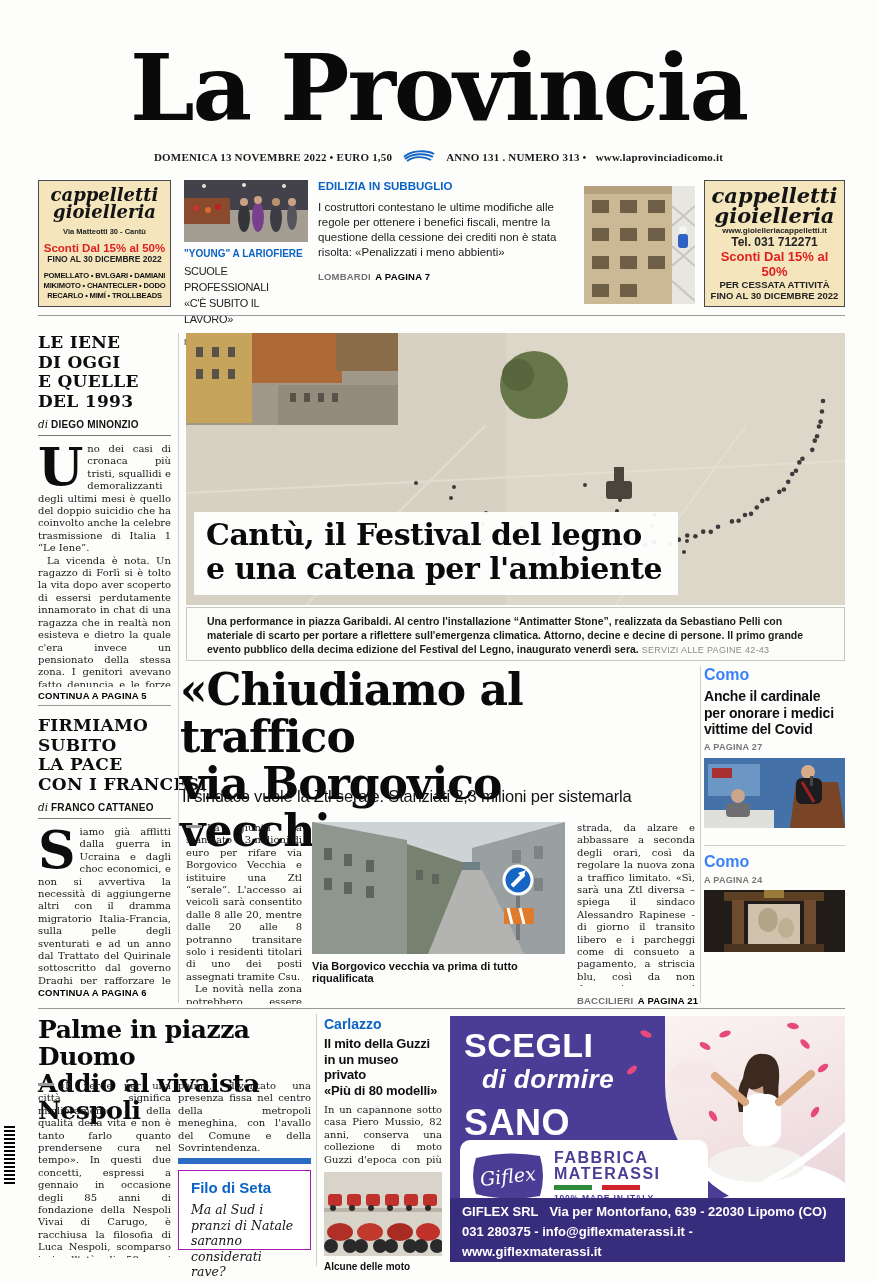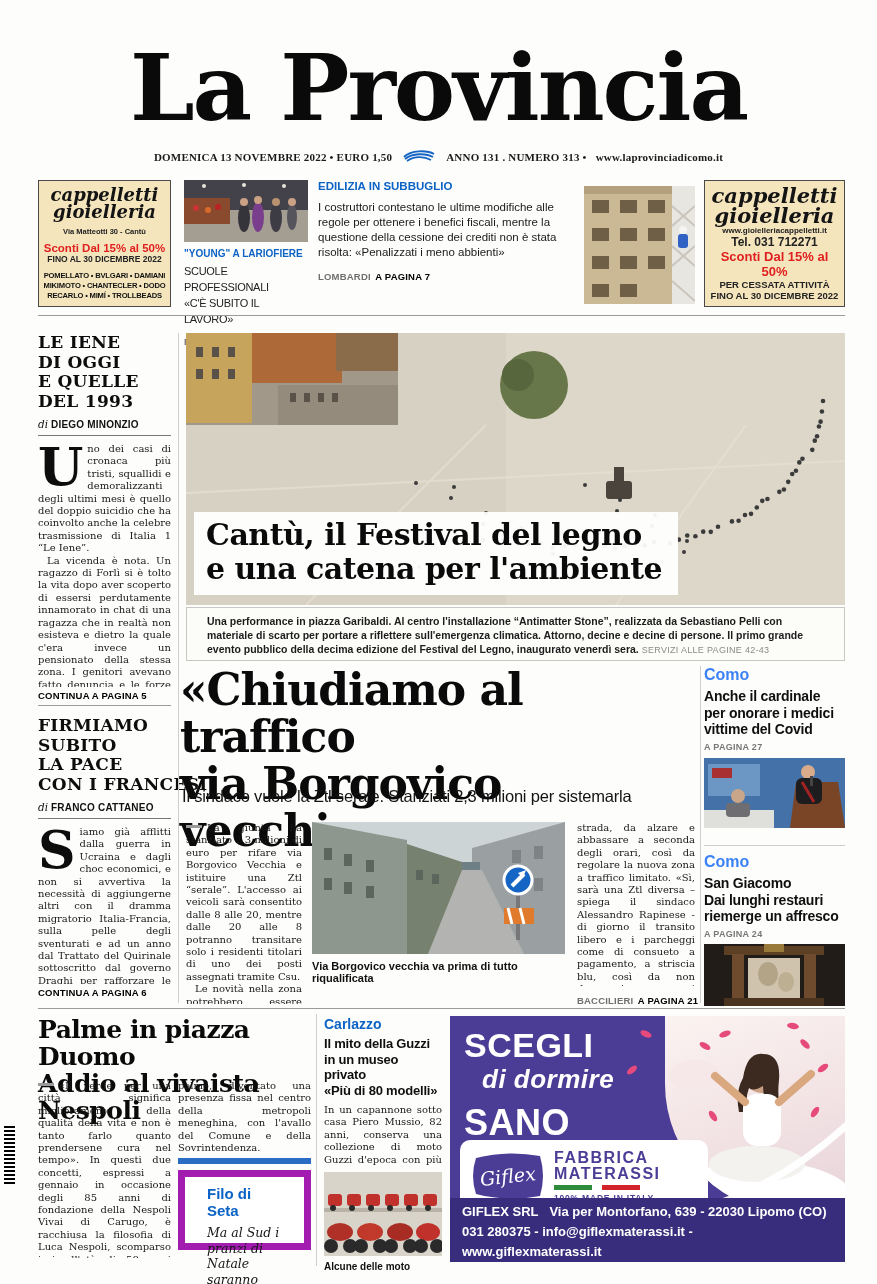--- a/index.html
+++ b/index.html
@@ -66,21 +66,21 @@
   .col{position:absolute;}
 
   
   .rail-kicker{color:#3b82f6;font-weight:800;font-size:16px;}
   .rail-title{font-weight:800;font-size:14px;line-height:16.5px;letter-spacing:-.2px;color:#0f0f0f;}
 
   
   .palme-h{font-family:"DejaVu Serif",serif;font-weight:bold;font-size:25px;line-height:27px;
     letter-spacing:-.5px;color:#0a0a0a;}
   .blue-bar{background:#2b6cc4;height:6px;}
-  .filo-box{border:7px solid #a21caf;box-sizing:border-box;padding:8px 22px;background:#fff;}
+  .filo-box{border:1px solid #a21caf;box-sizing:border-box;padding:8px 12px;background:#fff;}
   .filo-title{color:#0b63c5;font-weight:800;font-size:15px;}
   .filo-text{font-family:"DejaVu Serif",serif;font-style:italic;font-size:12.5px;line-height:15.5px;color:#151515;margin-top:6px;}
   .car-title{font-weight:800;font-size:13px;line-height:15.5px;letter-spacing:-.2px;color:#0f0f0f;}
 
   
   .gx{background:#4b3d96;overflow:hidden;}
   .gx-txt{position:absolute;color:#fff;font-weight:800;letter-spacing:.5px;}
   .gx-box{position:absolute;background:#fff;border-radius:10px;display:flex;align-items:center;gap:8px;
     padding:6px 10px;box-sizing:border-box;}
   .gx-f{color:#4b3d96;font-weight:800;font-size:16px;line-height:16px;letter-spacing:1.5px;}
@@ -435,25 +435,20 @@
         <line x1="98" y1="24" x2="110" y2="44" stroke="#a22222" stroke-width="3"></line>
         <rect x="106" y="18" width="3" height="10" fill="#444"></rect>
       </svg>
     </div>
   </div>
 
   <div class="abs hrule" style="left:704px;top:845px;width:141px;background:#cfcfcb;"></div>
 
   <div class="abs" style="left:704px;top:853px;width:141px;">
     <div class="rail-kicker">Como</div>
-    <div class="rail-title" style="margin-top:4px;">
-      <div>San Giacomo</div>
-        <div>Dai lunghi restauri</div>
-        <div>riemerge un affresco</div>
-    </div>
     <div class="page-ref" style="margin-top:4px;">A PAGINA 24</div>
     <div class="photo" style="width:141px;height:62px;margin-top:5px;">
       <svg width="141" height="62" viewBox="0 0 141 62">
         <rect width="141" height="62" fill="#211c18"></rect>
         <rect x="20" y="2" width="100" height="9" fill="#5d3f24"></rect>
         <rect x="28" y="10" width="12" height="46" fill="#6d4b2c"></rect>
         <rect x="100" y="10" width="12" height="46" fill="#6d4b2c"></rect>
         <rect x="44" y="14" width="52" height="40" fill="#cfc3ad"></rect>
         <ellipse cx="64" cy="30" rx="10" ry="12" fill="#b3a488"></ellipse>
         <ellipse cx="82" cy="38" rx="8" ry="10" fill="#bdaf92"></ellipse>

